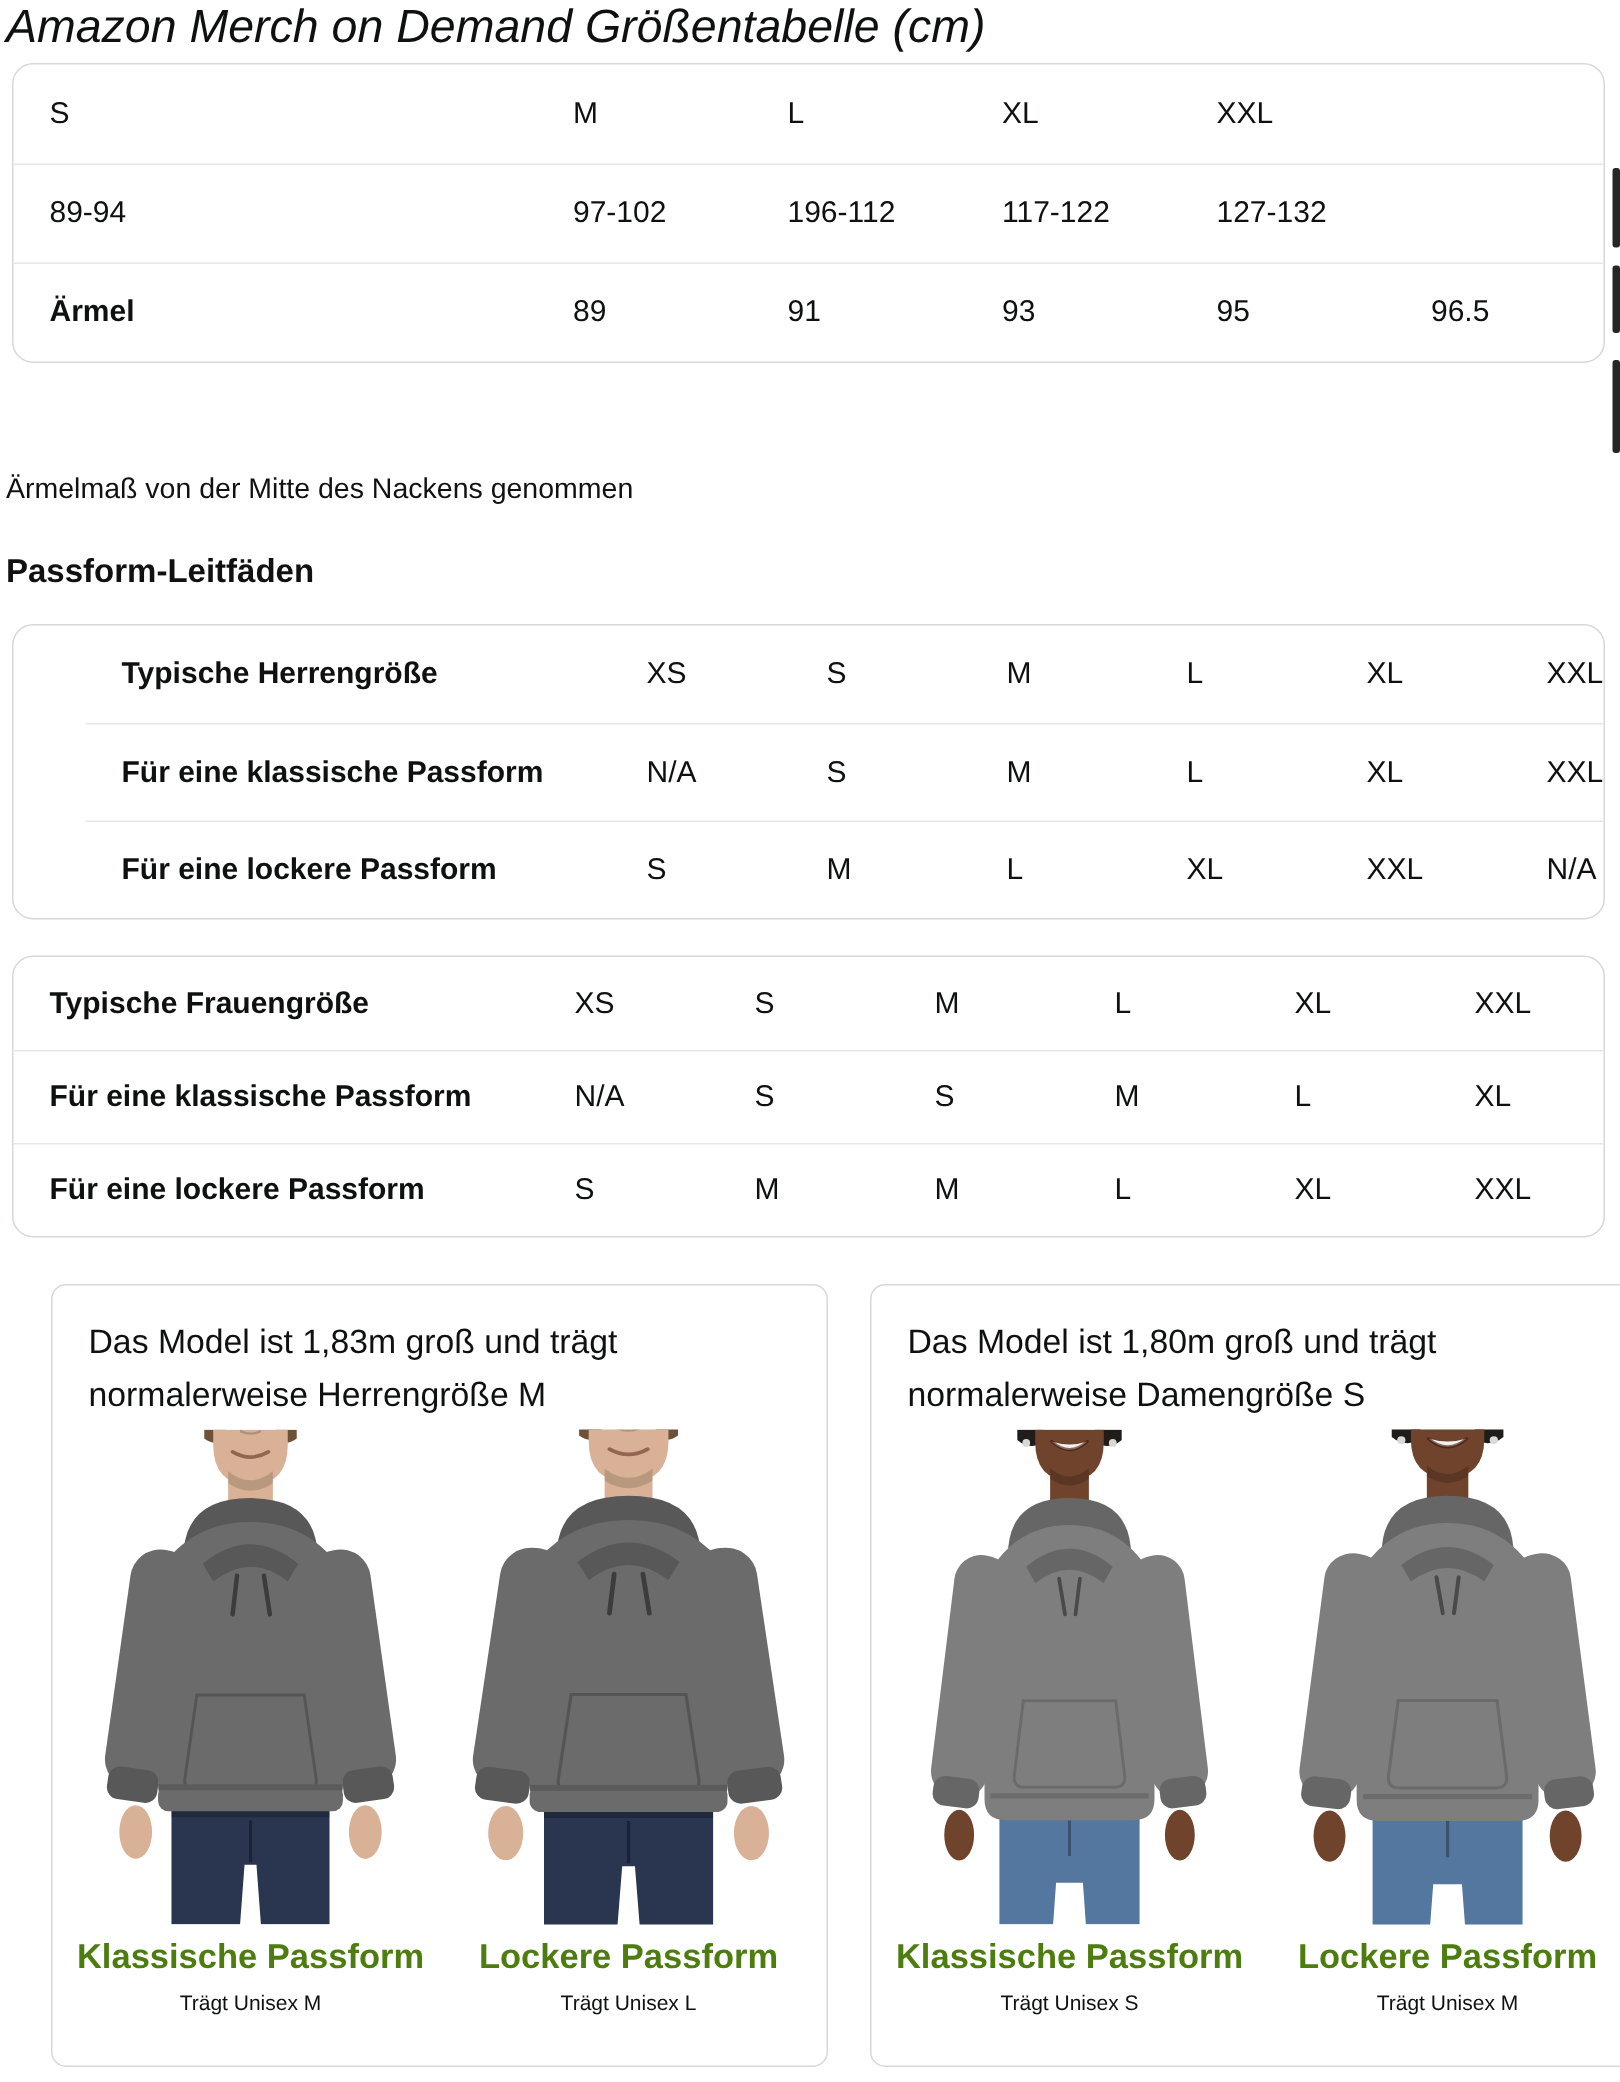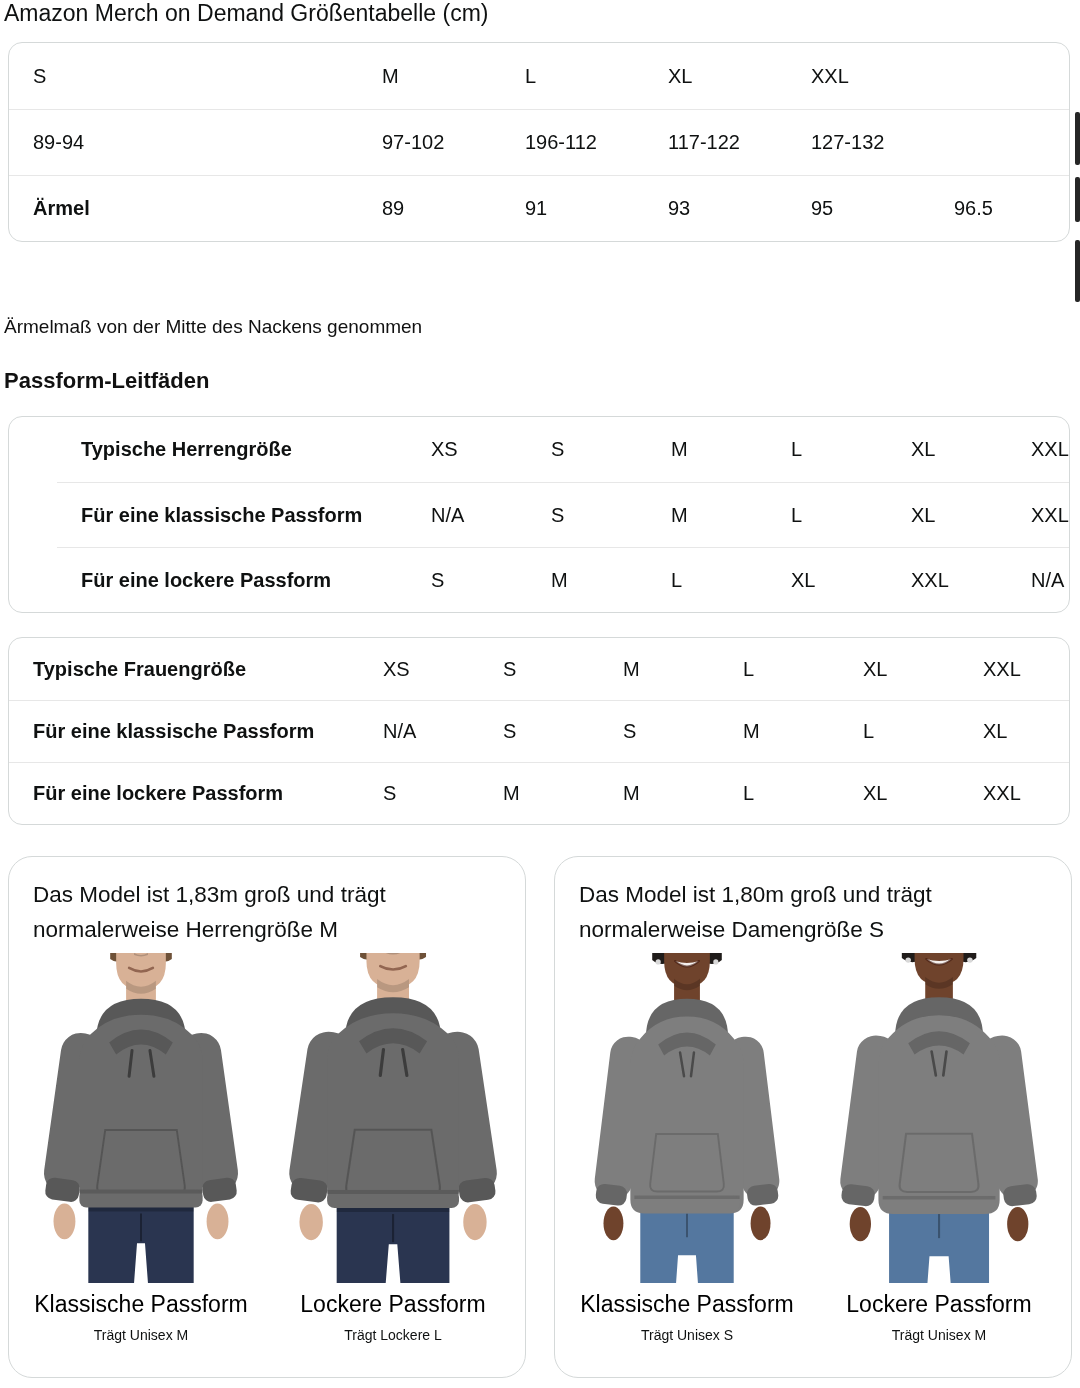--- a/index.html
+++ b/index.html
@@ -1,19 +1,19 @@
 <!DOCTYPE html>
 <html><head>
 <meta charset="utf-8">
 <style>
   * { margin:0; padding:0; box-sizing:border-box; }
   html,body { width:1080px; height:1388px; background:#fff; }
   body { font-family:"Liberation Sans","DejaVu Sans",sans-serif; color:#0f1111; position:relative; overflow:hidden; }
 
-  .page-title { position:absolute; left:4px; top:0px; font-size:23px; font-weight:400; color:#0f1111; }
+  .page-title { position:absolute; left:4px; top:0px; font-size:31px; font-weight:400; color:#0f1111;font-style:italic; }
 
   .card { position:absolute; left:8px; width:1062px; background:#fff;
           border:1.5px solid #d5d9d9; border-radius:14px; overflow:hidden; }
 
   .t-row { display:grid; align-items:center; padding:0 24px; font-size:20px; }
   .t-row + .t-row { border-top:1px solid #e7e7e7; }
   .t-label { font-weight:700; }
   .t-cell { font-weight:400; }
 
   #size-table { top:42px; }
@@ -21,30 +21,30 @@
 
   .note { position:absolute; left:4px; top:316px; font-size:19px; color:#111; }
   .section-heading { position:absolute; left:4px; top:368px; font-size:22px; font-weight:700; color:#111; }
 
   #fit-table-men { top:416px;padding-left:48px; }
   #fit-table-men .t-row { grid-template-columns:350px 120px 120px 120px 120px 120px auto; height:65px; }
   #fit-table-women { top:637px; }
   #fit-table-women .t-row { grid-template-columns:350px 120px 120px 120px 120px 120px auto; height:62px; }
 
   .model-card { position:absolute; top:856px; width:518px; height:522px;
-                border:1.5px solid #d5d9d9; border-radius:24px; background:#fff; overflow:hidden; }
+                border:1.5px solid #d5d9d9; border-radius:10px; background:#fff; overflow:hidden;margin-left:26px; }
   #model-card-men { left:8px; }
   #model-card-women { left:554px; }
 
   .model-desc { margin:20px 24px 0 24px; font-size:22.5px; line-height:35px; color:#0f1111; max-width:460px; }
 
   .figures { display:flex; justify-content:space-between; padding:6px 6px 0 6px; }
   .figure-col { width:50%; display:flex; flex-direction:column; align-items:center; }
   .model-svg { width:240px; height:330px; display:block; }
-  .fit-label { font-size:23px; font-weight:400; margin-top:8px; color:#000000; }
+  .fit-label { font-size:23px; font-weight:700; margin-top:8px; color:#4d7c0f; }
   .size-label { font-size:14px; font-weight:400; margin-top:9px; color:#0f1111; }
 
   .edge-bar { position:absolute; right:0; width:5px; background:#262626; border-radius:2px; }
   #edge-bar-1 { top:112px; height:53px; }
   #edge-bar-2 { top:177px; height:45px; }
   #edge-bar-3 { top:240px; height:62px; }
 </style>
 </head>
 <body>
 
@@ -218,21 +218,21 @@
           <use href="#fig-male"></use>
         </svg>
       <div class="fit-label">Klassische Passform</div>
       <div class="size-label">Trägt Unisex M</div>
     </div>
     <div class="figure-col">
       <svg class="model-svg" viewBox="0 0 230 332">
           <use href="#fig-male" transform="translate(-8,-2) scale(1.07,1.01)"></use>
         </svg>
       <div class="fit-label">Lockere Passform</div>
-      <div class="size-label">Trägt Lockere L</div>
+      <div class="size-label">Trägt Unisex L</div>
     </div>
   </div>
 </div>
 
 <div class="model-card" id="model-card-women" style="--hoodie: #7e7e7e; --hoodie-sh: #666666; --jeans: #54779f; --skin: #6f432c; --hair: #201c1a;">
   <div class="model-desc">Das Model ist 1,80m groß und trägt normalerweise Damengröße S</div>
   <div class="figures">
     <div class="figure-col">
       <svg class="model-svg" viewBox="0 0 230 332">
           <use href="#fig-female"></use>

